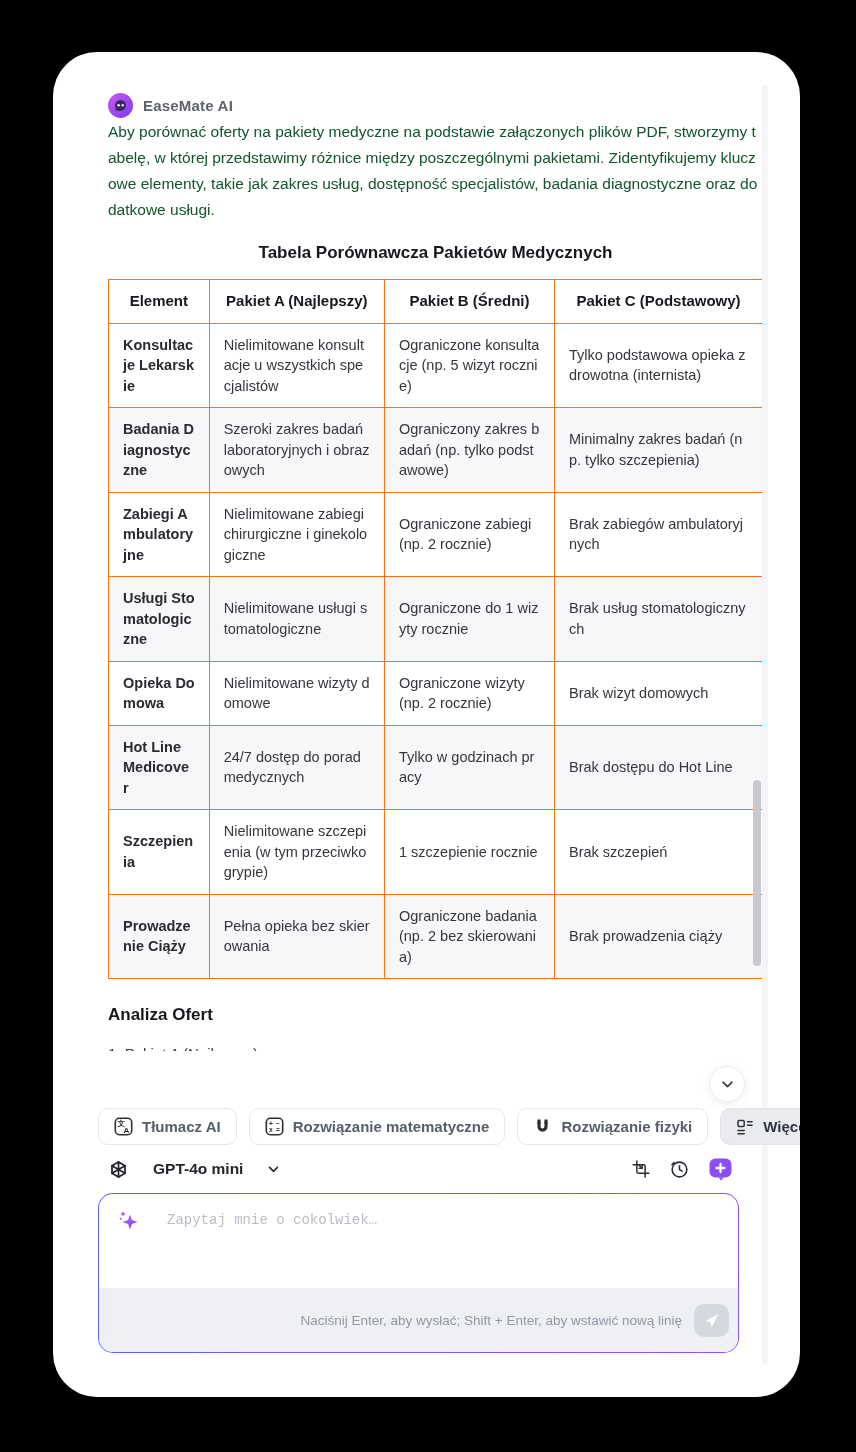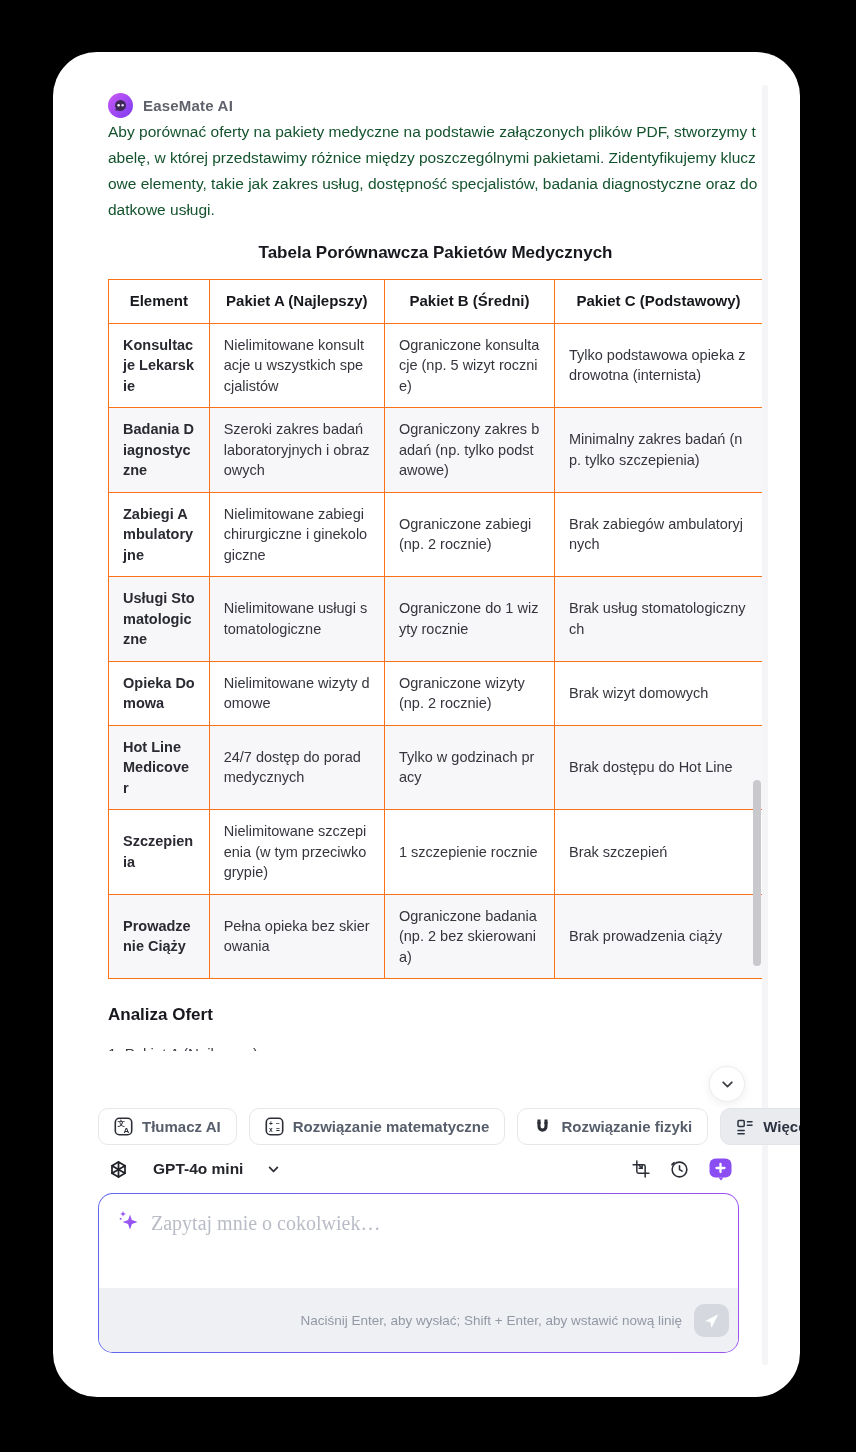--- a/index.html
+++ b/index.html
@@ -60,23 +60,23 @@
   .model-right{margin-left:auto;display:flex;align-items:center;gap:18px;}
   .icon-btn{display:flex;align-items:center;justify-content:center;cursor:pointer;background:none;border:none;padding:0;}
   
   .composer{
     margin-top:10px;height:160px;width:641px;border-radius:15px;position:relative;
     border:1.6px solid transparent;box-sizing:border-box;overflow:hidden;
     background:linear-gradient(#fff,#fff) padding-box,
                linear-gradient(95deg,#5f68f2,#9b51f0) border-box;
   }
   .composer textarea{
-    position:absolute;left:0;top:0;width:100%;height:108px;border:none;outline:none;resize:none;
+    position:absolute;left:16px;top:0;width:100%;height:108px;border:none;outline:none;resize:none;
     padding:18px 20px 0 52px;box-sizing:border-box;background:transparent;
-    font-family:Liberation Serif, serif;font-size:20px;color:#33343c;
+    font-family:Liberation Mono, monospace;font-size:14px;color:#33343c;
   }
   .composer textarea::placeholder{color:#b9bcc6;}
   .sparkle{position:absolute;left:18px;top:15px;pointer-events:none;}
   .composer-footer{
     position:absolute;left:0;right:0;bottom:0;height:64px;background:#eef0f4;
     display:flex;align-items:center;justify-content:flex-end;gap:12px;padding:0 9px 0 20px;
   }
   .hint{font-size:13.5px;color:#9298a4;}
   .send-btn{
     width:35px;height:33px;border-radius:10px;background:#d5d8df;border:none;cursor:pointer;

